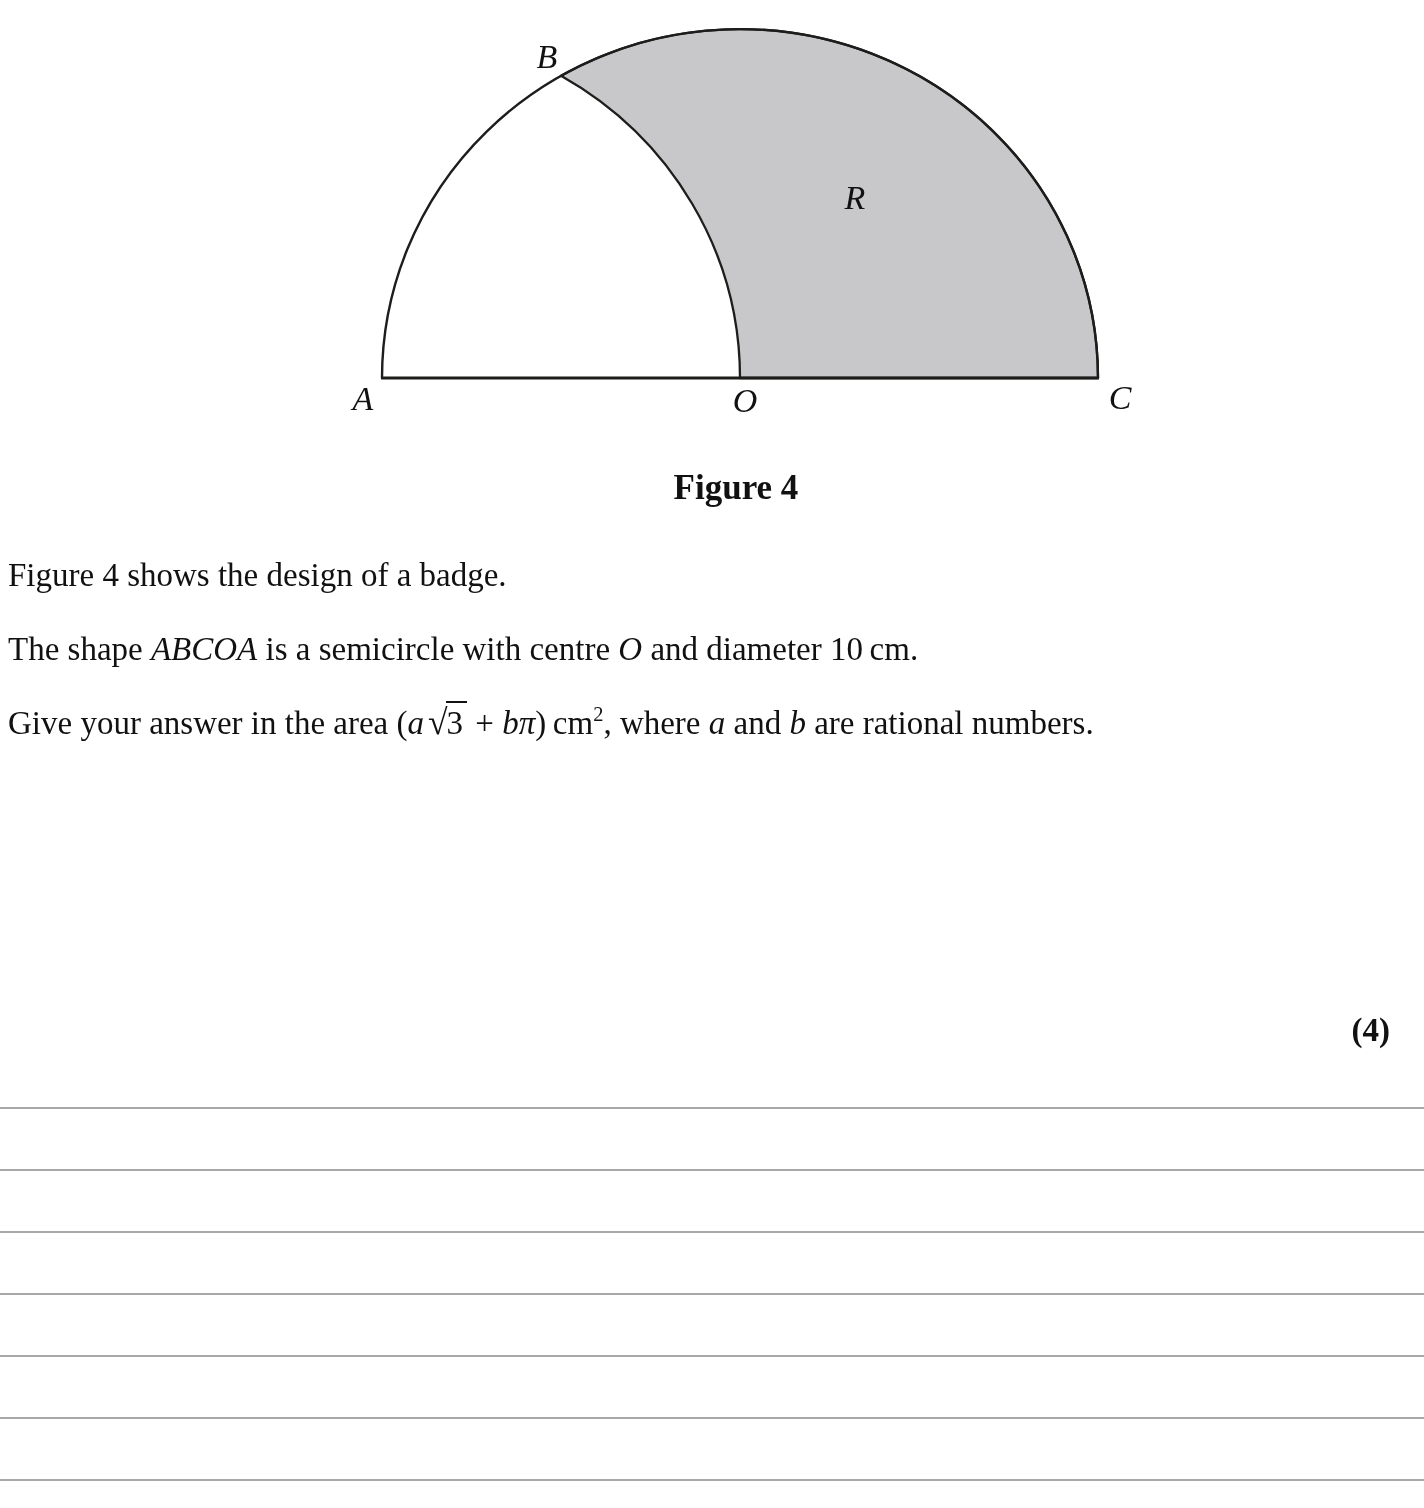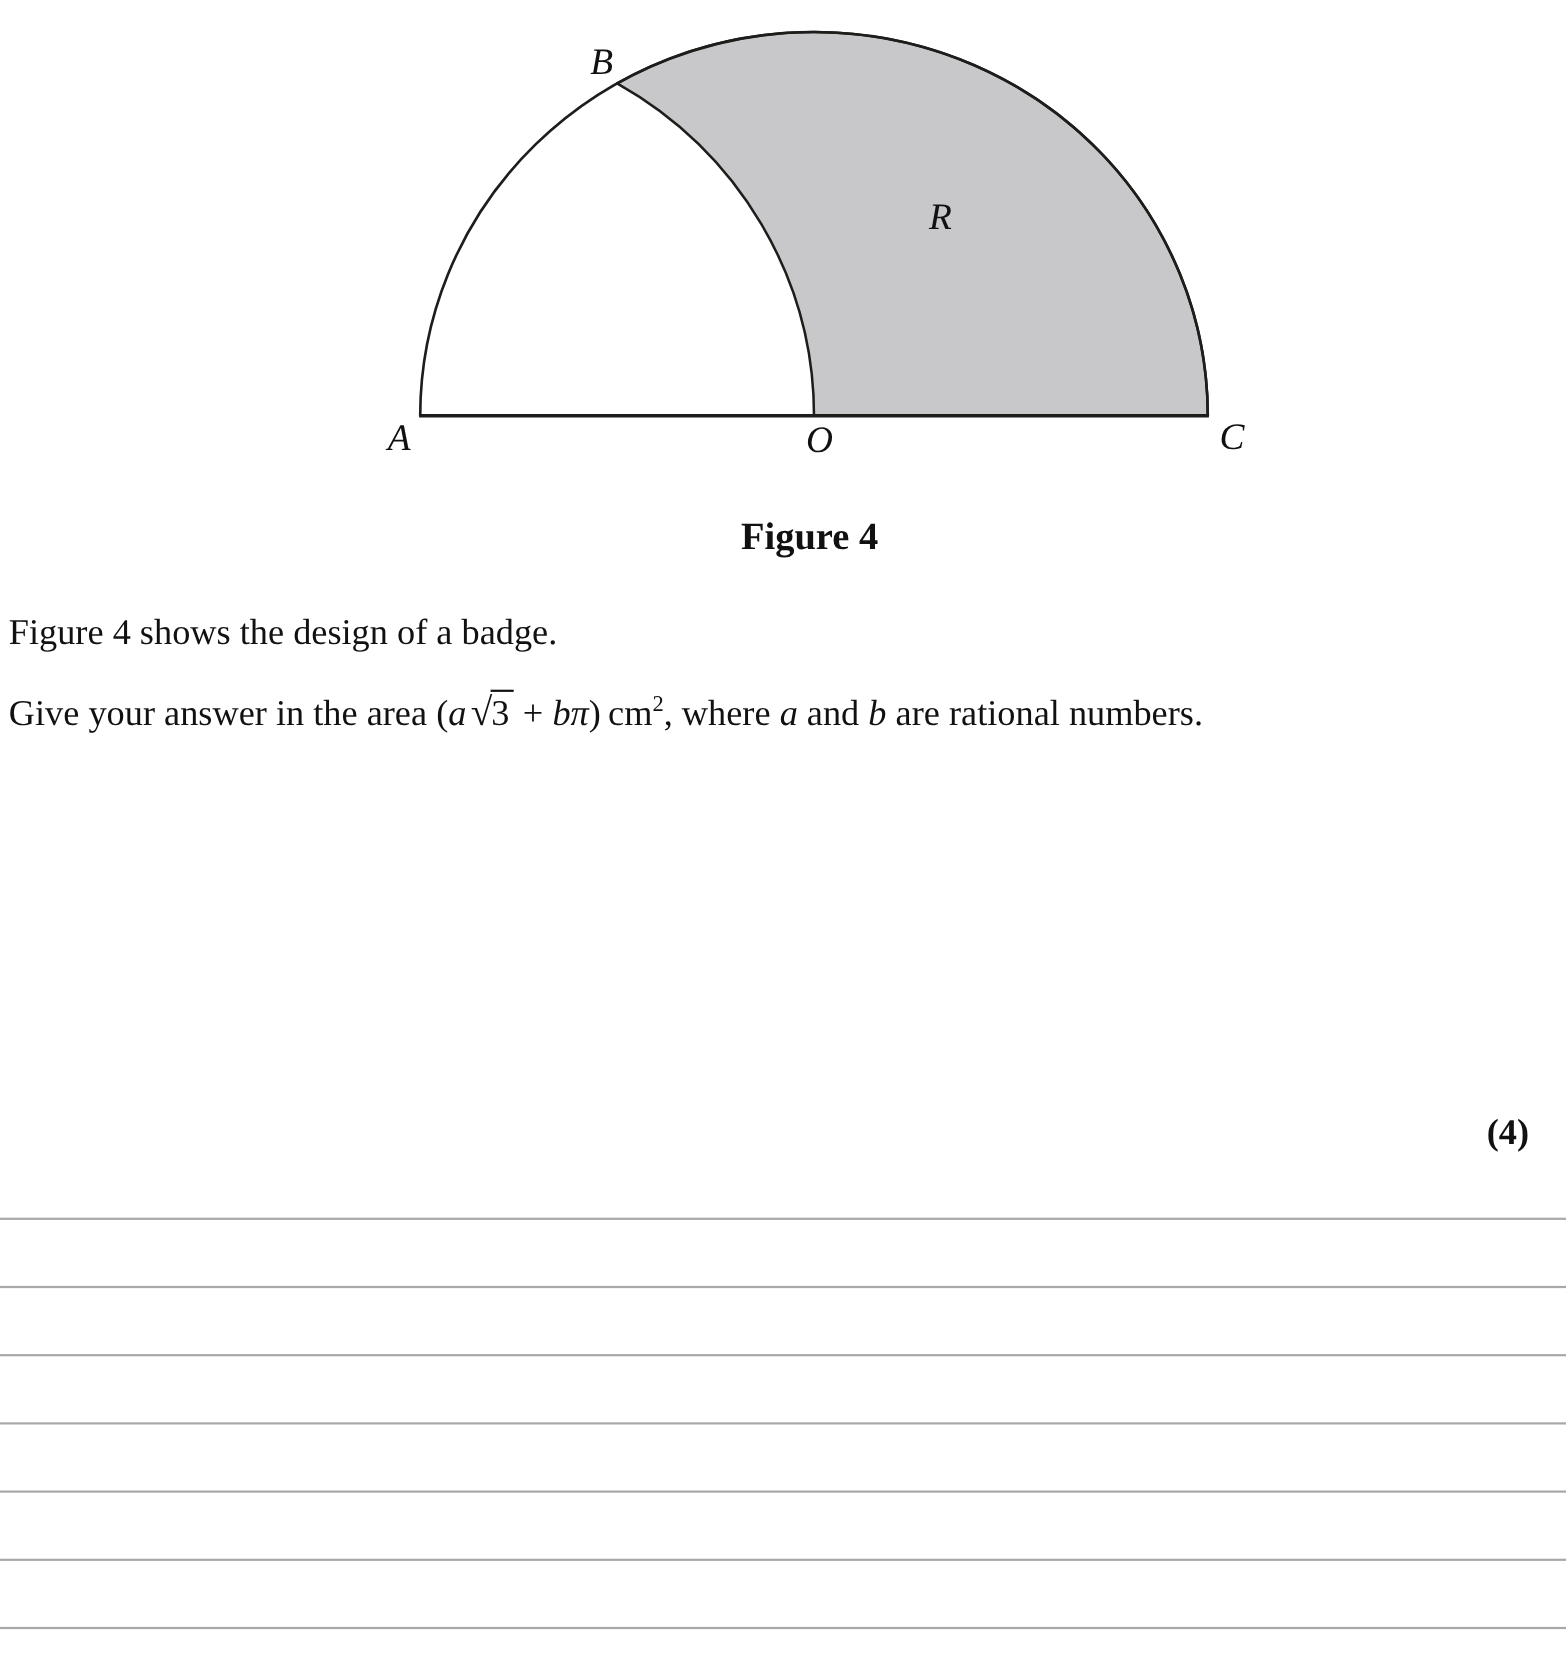--- a/index.html
+++ b/index.html
@@ -78,20 +78,21 @@
     <div class="plabel" style="left:745px;top:401px;">O</div>
     <div class="plabel" style="left:855px;top:198px;">R</div>
 
     <div class="caption">Figure 4</div>
   </div>
 
   <div class="qtext">
 
     <p class="qp"><span>Figure 4 shows the design of a badge.</span></p>
 
+    <p class="qp"><span>The shape </span><span class="it">ABCOA</span><span> is a semicircle with centre </span><span class="it">O</span><span> and diameter 10 cm.</span></p>
 
 
 
 
     <p class="qp"><span>Give your answer in the area (</span><span class="it">a</span><span class="rad">√</span><span class="radicand">3</span><span> + </span><span class="it">b</span><span class="it">π</span><span>) cm</span><span class="sup">2</span><span>, where </span><span class="it">a</span><span> and </span><span class="it">b</span><span> are rational numbers.</span></p>
 
   </div>
 
   <div class="marks">(4)</div>
 

